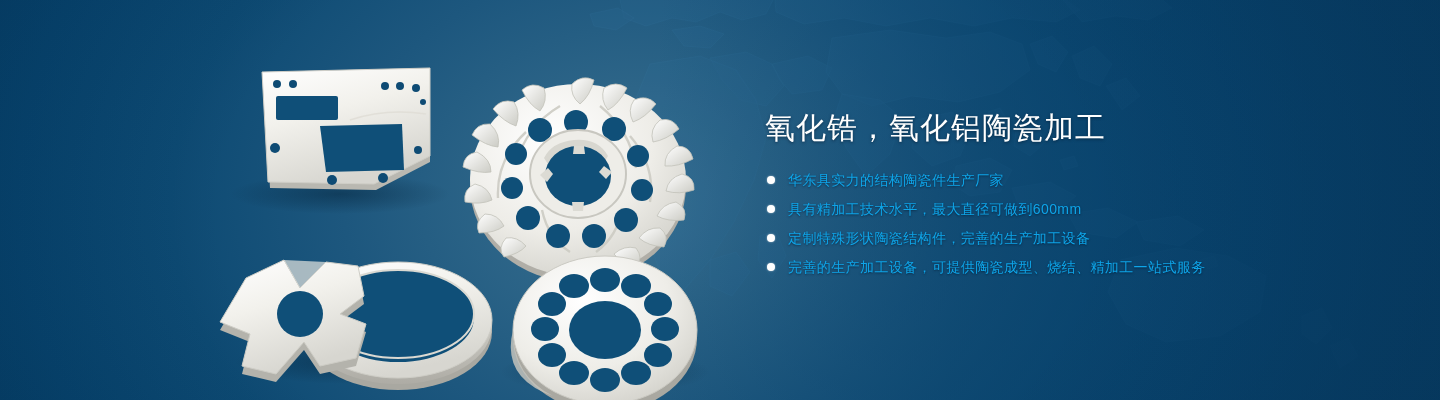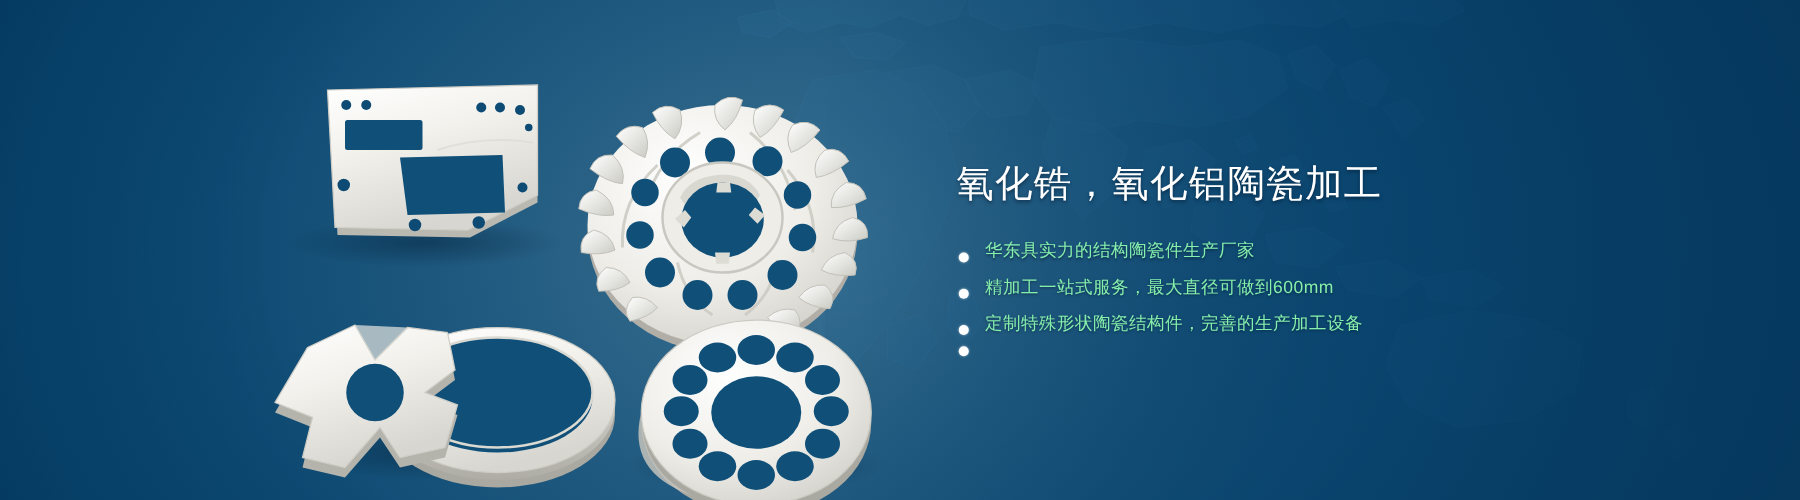--- a/index.html
+++ b/index.html
@@ -48,44 +48,43 @@
   .photo{
     position:absolute;left:180px;top:22px;
     width:560px;height:378px;
   }
   .photo svg{display:block;width:100%;height:100%;}
 
   
   .copy{
     position:absolute;left:765px;top:108px;
     width:620px;
-    margin-top:20px;
   }
   .headline{
     margin:0;
     font-size:30px;
     line-height:40px;
     font-weight:400;
     color:#ffffff;
     letter-spacing:1px;
     text-shadow:0 1px 3px rgba(0,20,40,.55);
     white-space:nowrap;
   }
   .bullets{
     list-style:none;
     margin:22px 0 0 2px;
     padding:0;
   }
   .bullets li{
     display:flex;
-    align-items:flex-end;
+    align-items:center;
     margin-bottom:9px;
     font-size:14px;
     line-height:20px;
-    color:#86efac;
+    color:#0ea5e9;
     letter-spacing:.4px;
     text-shadow:0 1px 2px rgba(0,18,36,.55);
   }
   .dot{
     flex:0 0 auto;
     width:8px;height:8px;
     border-radius:50%;
     background:#ffffff;
     margin-right:13px;
     box-shadow:0 0 2px rgba(255,255,255,.6);
@@ -310,25 +309,26 @@
   <div class="copy">
     <h1 class="headline">氧化锆，氧化铝陶瓷加工</h1>
 
     <ul class="bullets">
       <li>
         <span class="dot"></span>
         <span>华东具实力的结构陶瓷件生产厂家</span>
       </li>
       <li>
         <span class="dot"></span>
-        <span>精加工一站式服务，最大直径可做到600mm</span>
+        <span>具有精加工技术水平，最大直径可做到600mm</span>
       </li>
       <li>
         <span class="dot"></span>
         <span>定制特殊形状陶瓷结构件，完善的生产加工设备</span>
       </li>
       <li>
         <span class="dot"></span>
+        <span>完善的生产加工设备，可提供陶瓷成型、烧结、精加工一站式服务</span>
       </li>
     </ul>
   </div>
 
 </div>
 
 </body></html>

